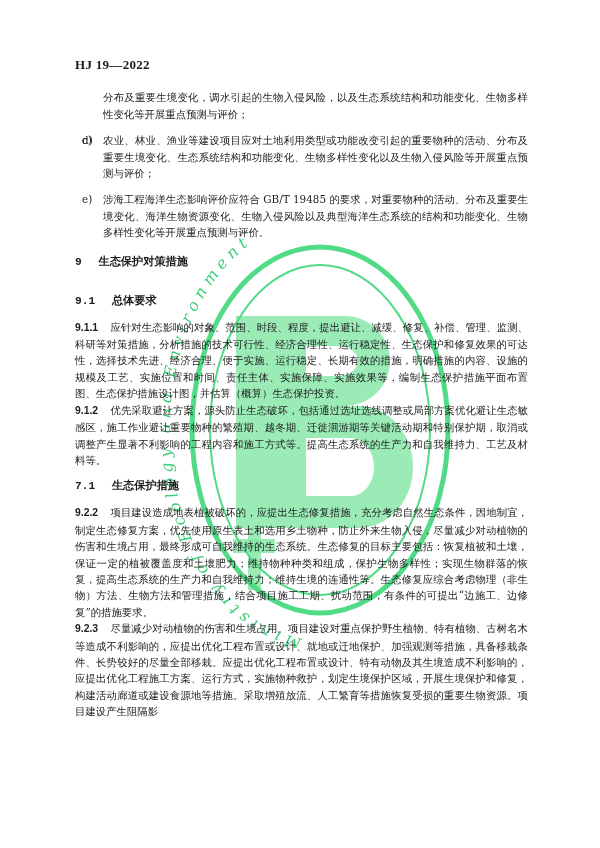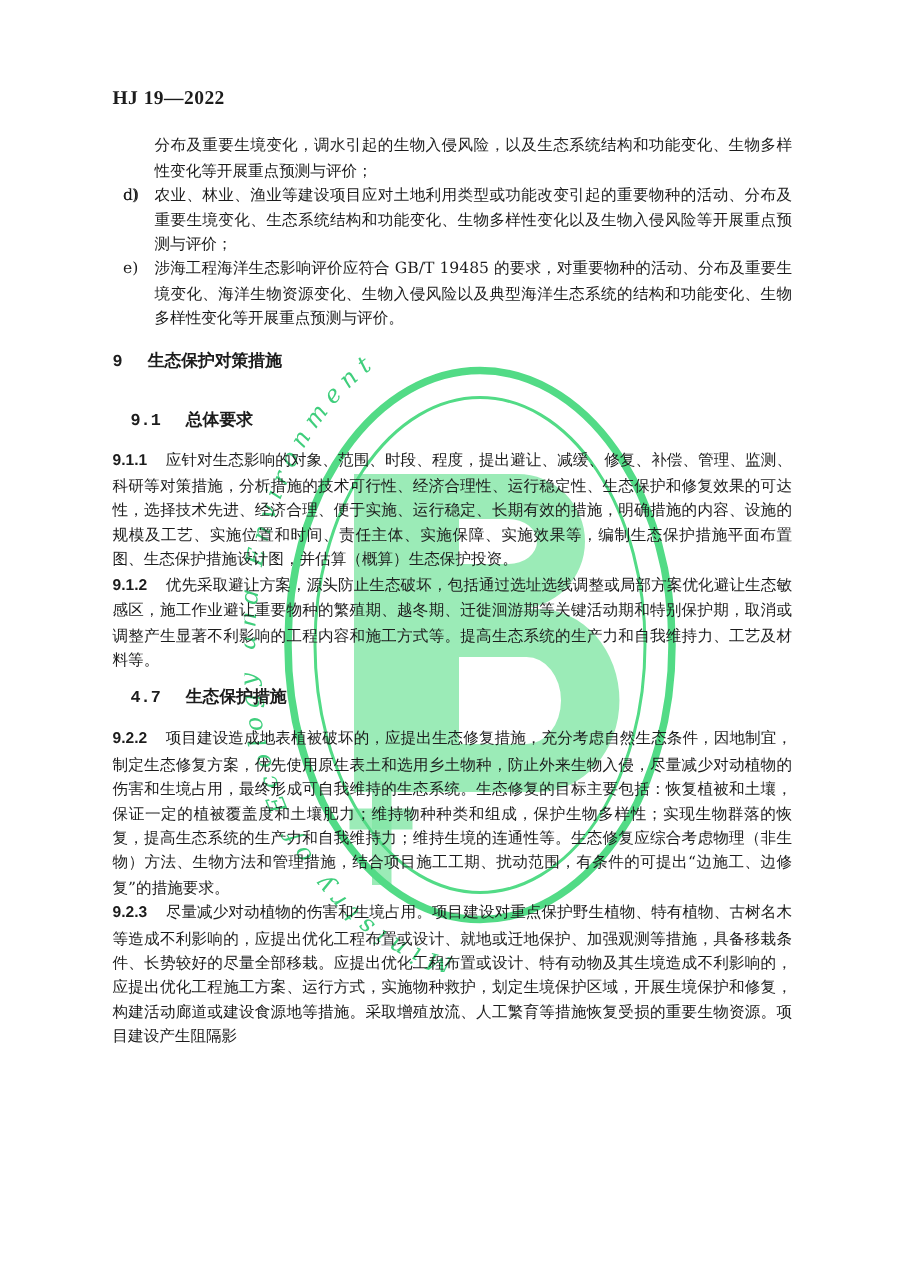--- a/index.html
+++ b/index.html
@@ -31,34 +31,34 @@
   }
   .doc-code{
     font-family:Liberation Serif, serif;
     font-weight:bold;
     font-size:13px;
     letter-spacing:0.3px;
     margin:0 0 16px 0;
     text-align:left;
   }
   p{margin:0;}
-  .hang{padding-left:28px;position:relative;}
+  .hang{padding-left:28px;position:relative;margin-top:10px;}
   .hang .marker{
     position:absolute;left:7px;top:0;
   }
   h1.sec,h2.sec{
     font-family:Liberation Mono, monospace;
     font-weight:bold;
     font-size:11.2px;
     line-height:16px;
     text-align:left;
     margin:0;
   }
   h1.sec{margin:13px 0 23px 0;}
-  h2.sec{margin:10px 0 10px 12px;}
+  h2.sec{margin:10px 0 10px 0;}
   .sec .num{margin-right:10px;}
   .clause .cnum{
     font-family:Liberation Sans, sans-serif;
     font-weight:bold;
     margin-right:9px;
     white-space:nowrap;
     margin-top:23px;
   }
 </style>
 </head>
@@ -127,21 +127,21 @@
       <span>应针对生态影响的对象、范围、时段、程度，提出避让、减缓、修复、补偿、管理、监测、科研等对策措施，分析措施的技术可行性、经济合理性、运行稳定性、生态保护和修复效果的可达性，选择技术先进、经济合理、便于实施、运行稳定、长期有效的措施，明确措施的内容、设施的规模及工艺、实施位置和时间、责任主体、实施保障、实施效果等，编制生态保护措施平面布置图、生态保护措施设计图，并估算（概算）生态保护投资。</span>
     </p>
 
     <p class="clause">
       <span class="cnum">9.1.2</span>
       <span>优先采取避让方案，源头防止生态破坏，包括通过选址选线调整或局部方案优化避让生态敏感区，施工作业避让重要物种的繁殖期、越冬期、迁徙洄游期等关键活动期和特别保护期，取消或调整产生显著不利影响的工程内容和施工方式等。提高生态系统的生产力和自我维持力、工艺及材料等。</span>
     </p>
 
 
     <h2 class="sec">
-      <span class="num">4.7</span>
+      <span class="num">7.1</span>
       <span>生态保护措施</span>
     </h2>
 
 
     <p class="clause">
       <span class="cnum">9.2.2</span>
       <span>项目建设造成地表植被破坏的，应提出生态修复措施，充分考虑自然生态条件，因地制宜，制定生态修复方案，优先使用原生表土和选用乡土物种，防止外来生物入侵，尽量减少对动植物的伤害和生境占用，最终形成可自我维持的生态系统。生态修复的目标主要包括：恢复植被和土壤，保证一定的植被覆盖度和土壤肥力；维持物种种类和组成，保护生物多样性；实现生物群落的恢复，提高生态系统的生产力和自我维持力；维持生境的连通性等。生态修复应综合考虑物理（非生物）方法、生物方法和管理措施，结合项目施工工期、扰动范围，有条件的可提出“边施工、边修复”的措施要求。</span>
     </p>
 
     <p class="clause">

